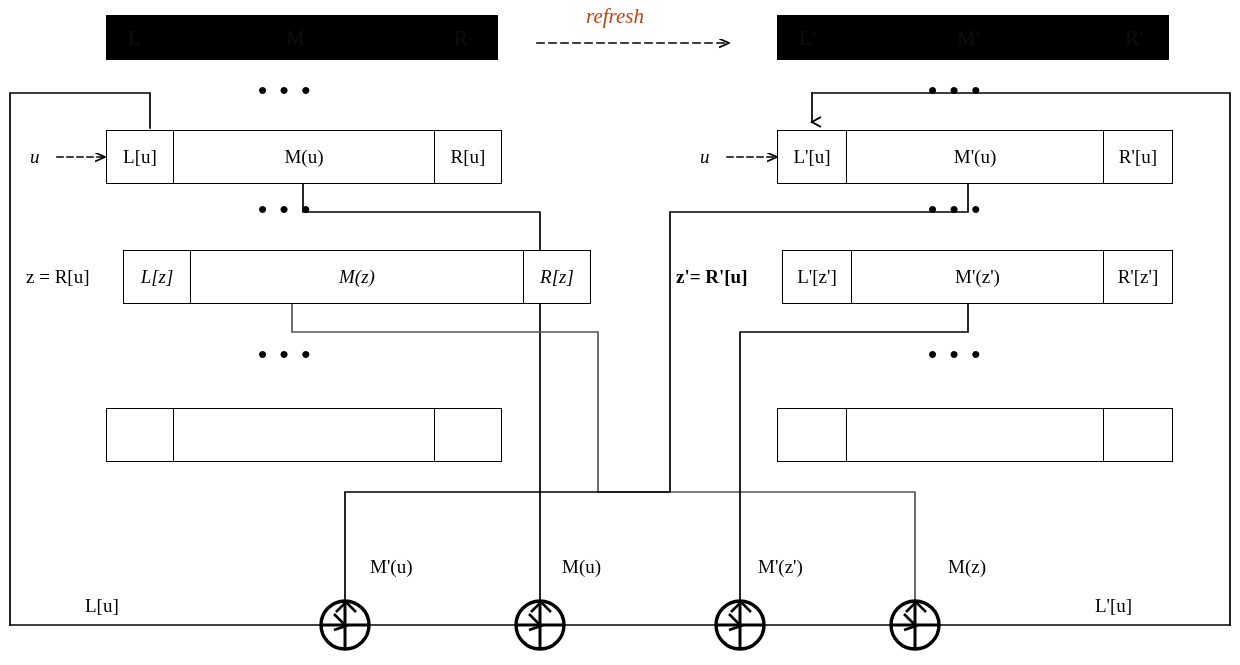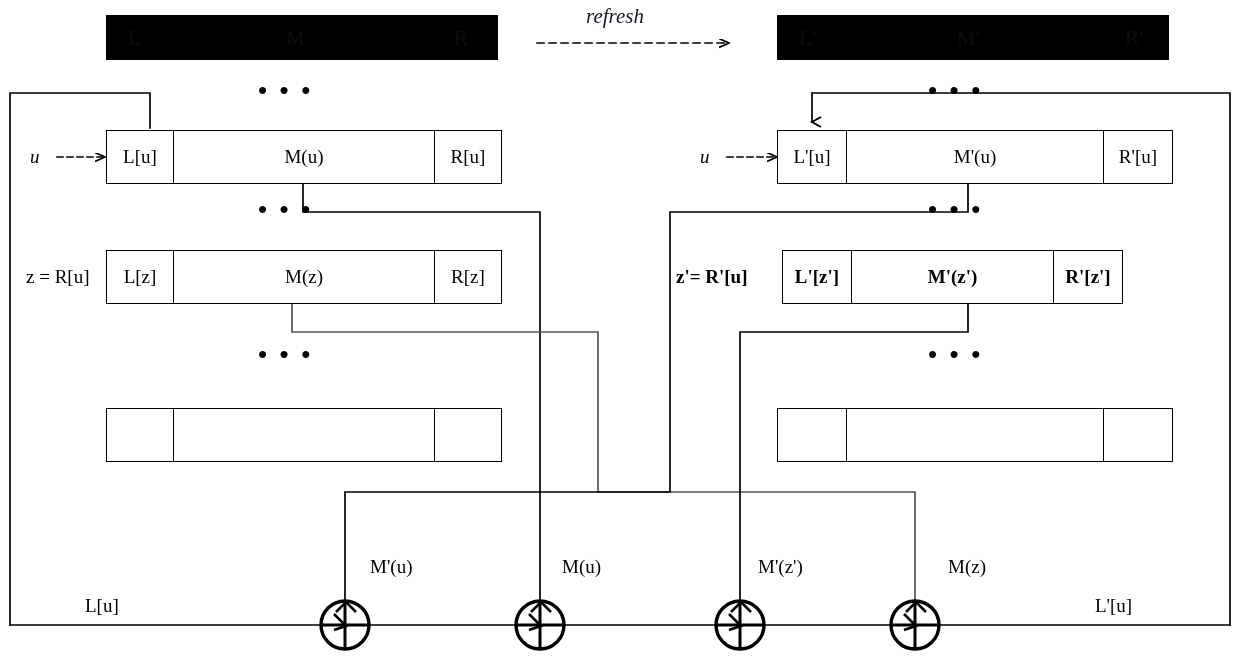--- a/index.html
+++ b/index.html
@@ -75,21 +75,21 @@
     letter-spacing: 3px;
     color: #000;
     font-weight: bold;
     line-height: 1;
     white-space: nowrap;
   }
   .refresh-label {
     position: absolute;
     font-style: italic;
     font-size: 21px;
-    color: #0f172a;
+    color: #c2410c;
     white-space: nowrap;
   }
   .xor-label {
     position: absolute;
     font-size: 19px;
     color: #000;
     white-space: nowrap;
   }
   .endpoint-label {
     position: absolute;
@@ -197,21 +197,21 @@
   <div class="lbl ital" style="left:30px; top:146px;">u</div>
 
   <div class="rowbox" style="left:106px; top:130px; width:396px; height:54px;">
     <div class="cell" style="width:66px;">L[u]</div>
     <div class="cell mid">M(u)</div>
     <div class="cell" style="width:66px;">R[u]</div>
   </div>
 
   <div class="lbl" style="left:26px; top:266px;">z = R[u]</div>
 
-  <div class="rowbox" style="left:106px; top:250px; width:396px; height:54px;">
+  <div class="rowbox" style="left:123px; top:250px; width:468px; height:54px;font-style:italic;">
     <div class="cell" style="width:66px;">L[z]</div>
     <div class="cell mid">M(z)</div>
     <div class="cell" style="width:66px;text-align:right;">R[z]</div>
   </div>
 
   <div class="rowbox" style="left:106px; top:408px; width:396px; height:54px;">
     <div class="cell" style="width:66px;"></div>
     <div class="cell mid"></div>
     <div class="cell" style="width:66px;"></div>
   </div>
@@ -219,21 +219,21 @@
   <div class="lbl ital" style="left:700px; top:146px;">u</div>
 
   <div class="rowbox" style="left:777px; top:130px; width:396px; height:54px;">
     <div class="cell" style="width:68px;">L'[u]</div>
     <div class="cell mid">M'(u)</div>
     <div class="cell" style="width:68px;text-align:center;">R'[u]</div>
   </div>
 
   <div class="lbl" style="left:676px; top:266px;font-weight:bold;">z'= R'[u]</div>
 
-  <div class="rowbox" style="left:782px; top:250px; width:341px; height:54px;font-weight:bold;">
+  <div class="rowbox" style="left:782px; top:250px; width:391px; height:54px;">
     <div class="cell" style="width:68px;">L'[z']</div>
     <div class="cell mid">M'(z')</div>
     <div class="cell" style="width:68px;">R'[z']</div>
   </div>
 
   <div class="rowbox" style="left:777px; top:408px; width:396px; height:54px;">
     <div class="cell" style="width:68px;"></div>
     <div class="cell mid"></div>
     <div class="cell" style="width:68px;"></div>
   </div>

